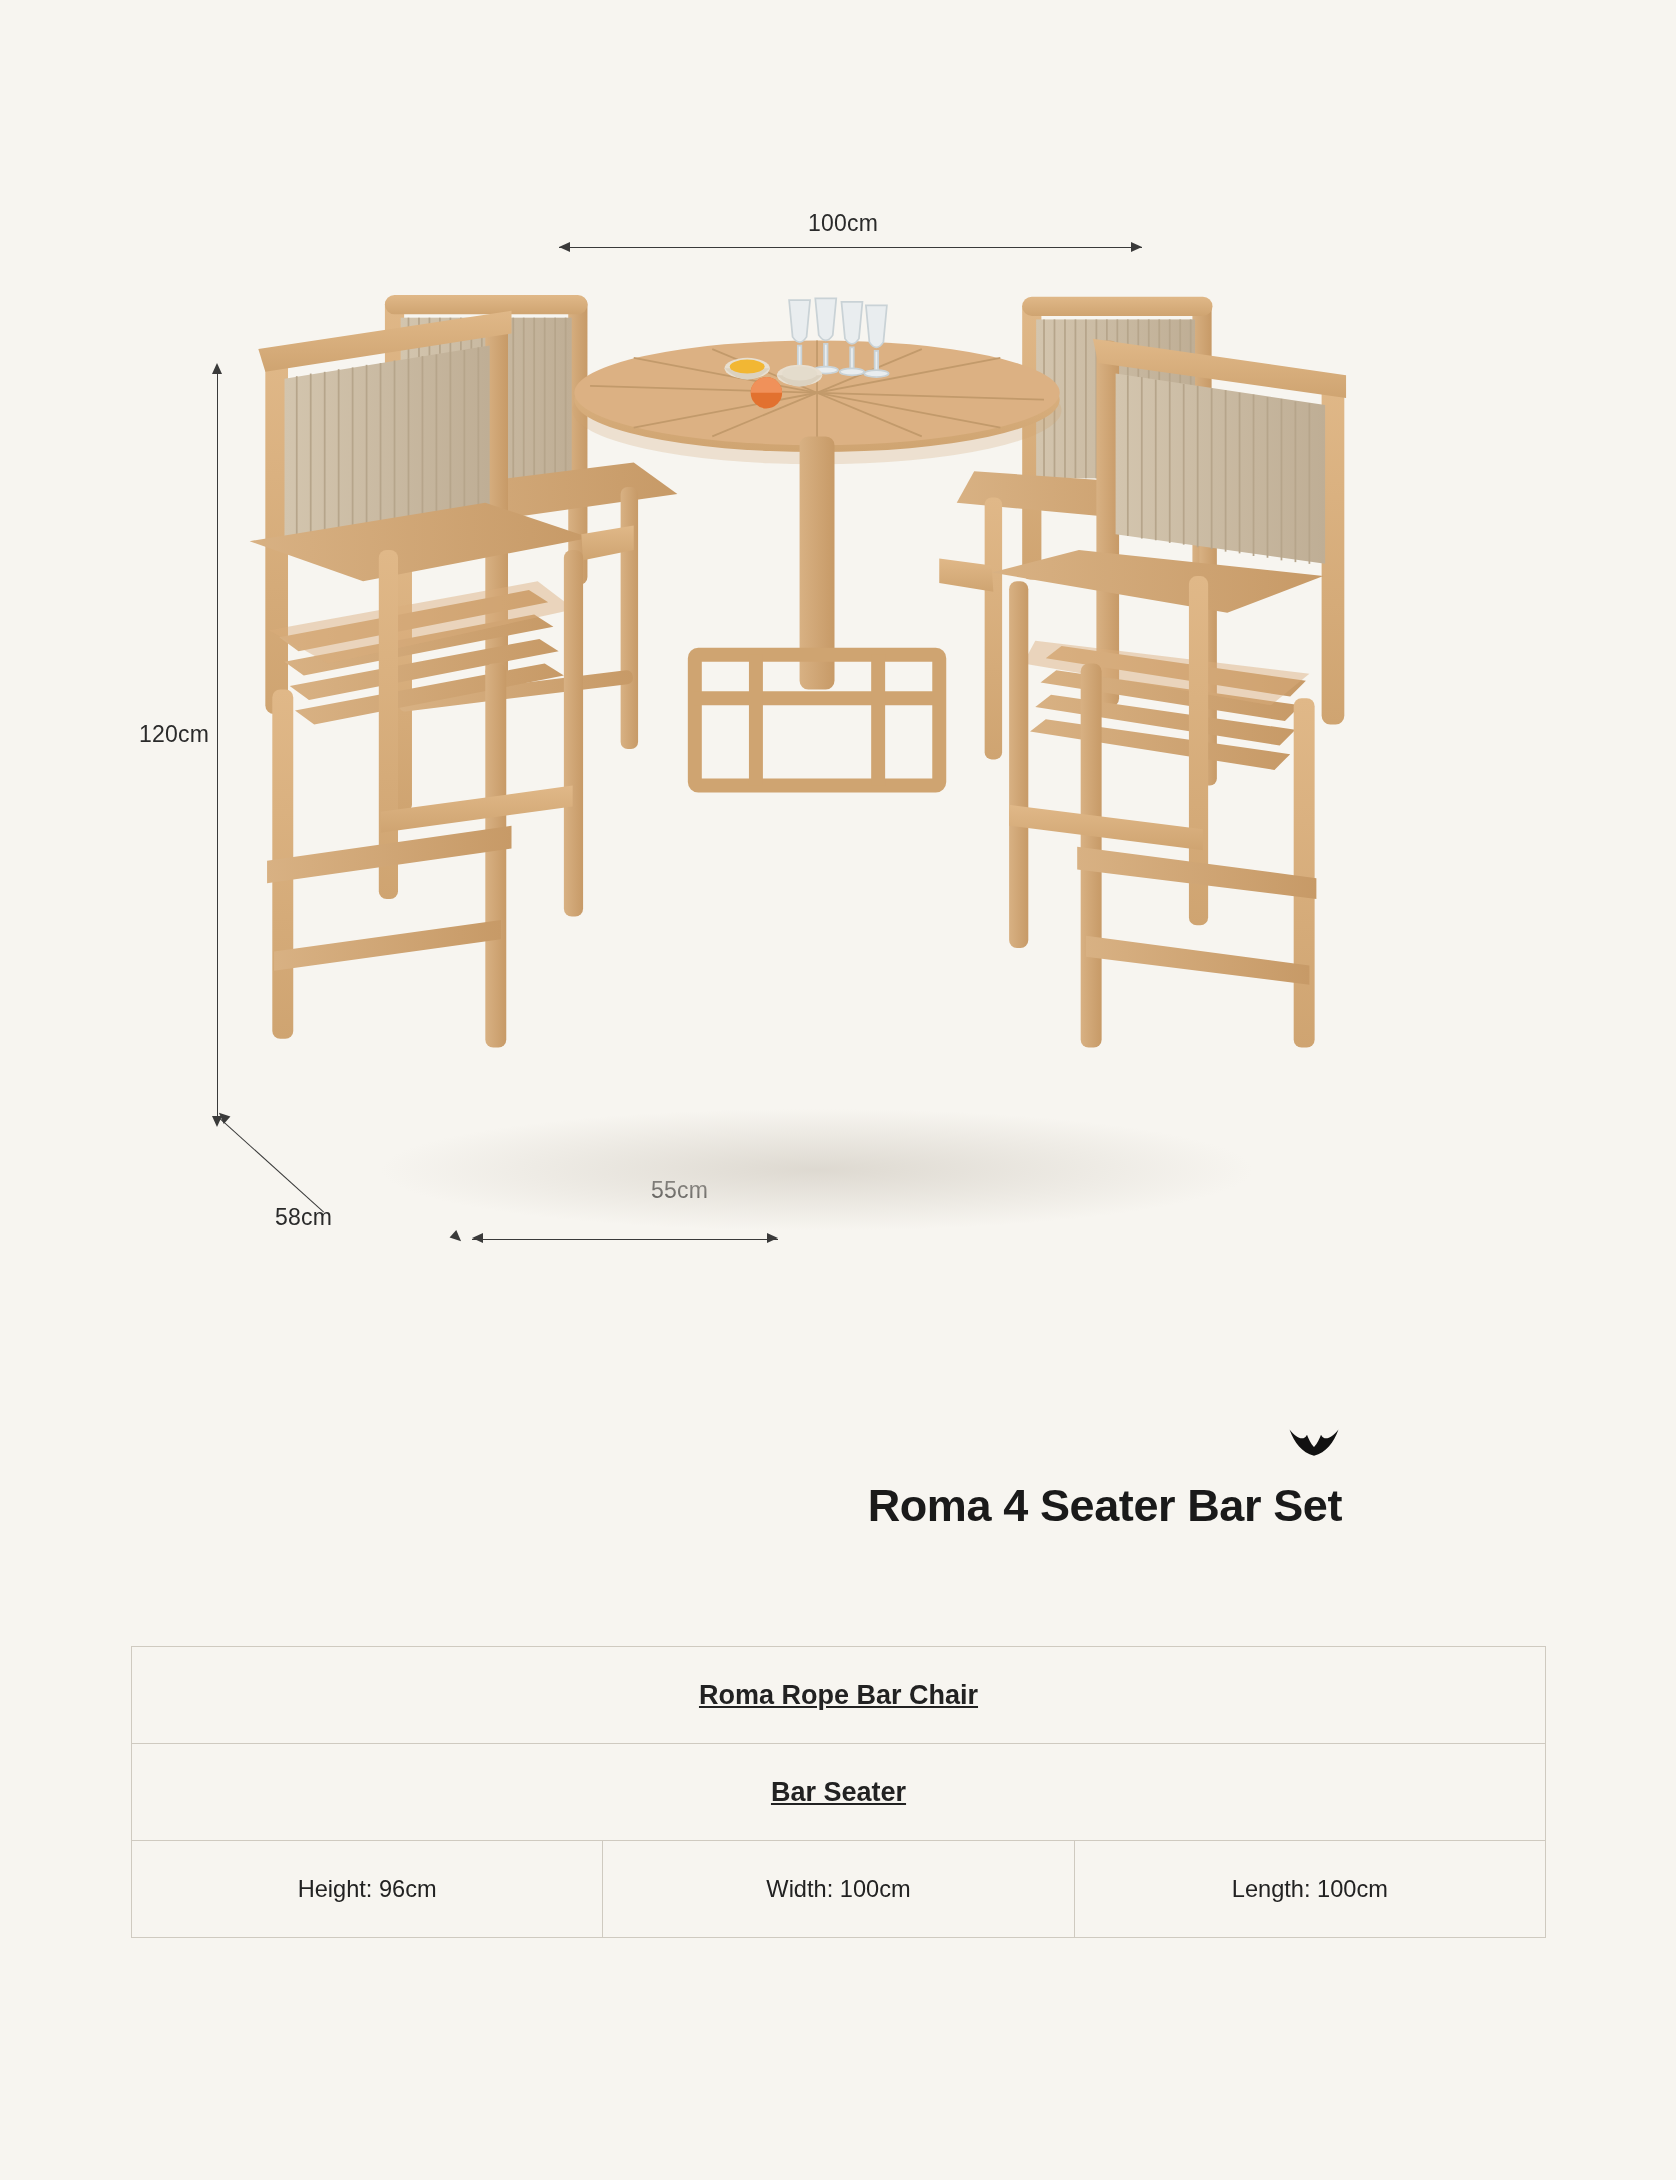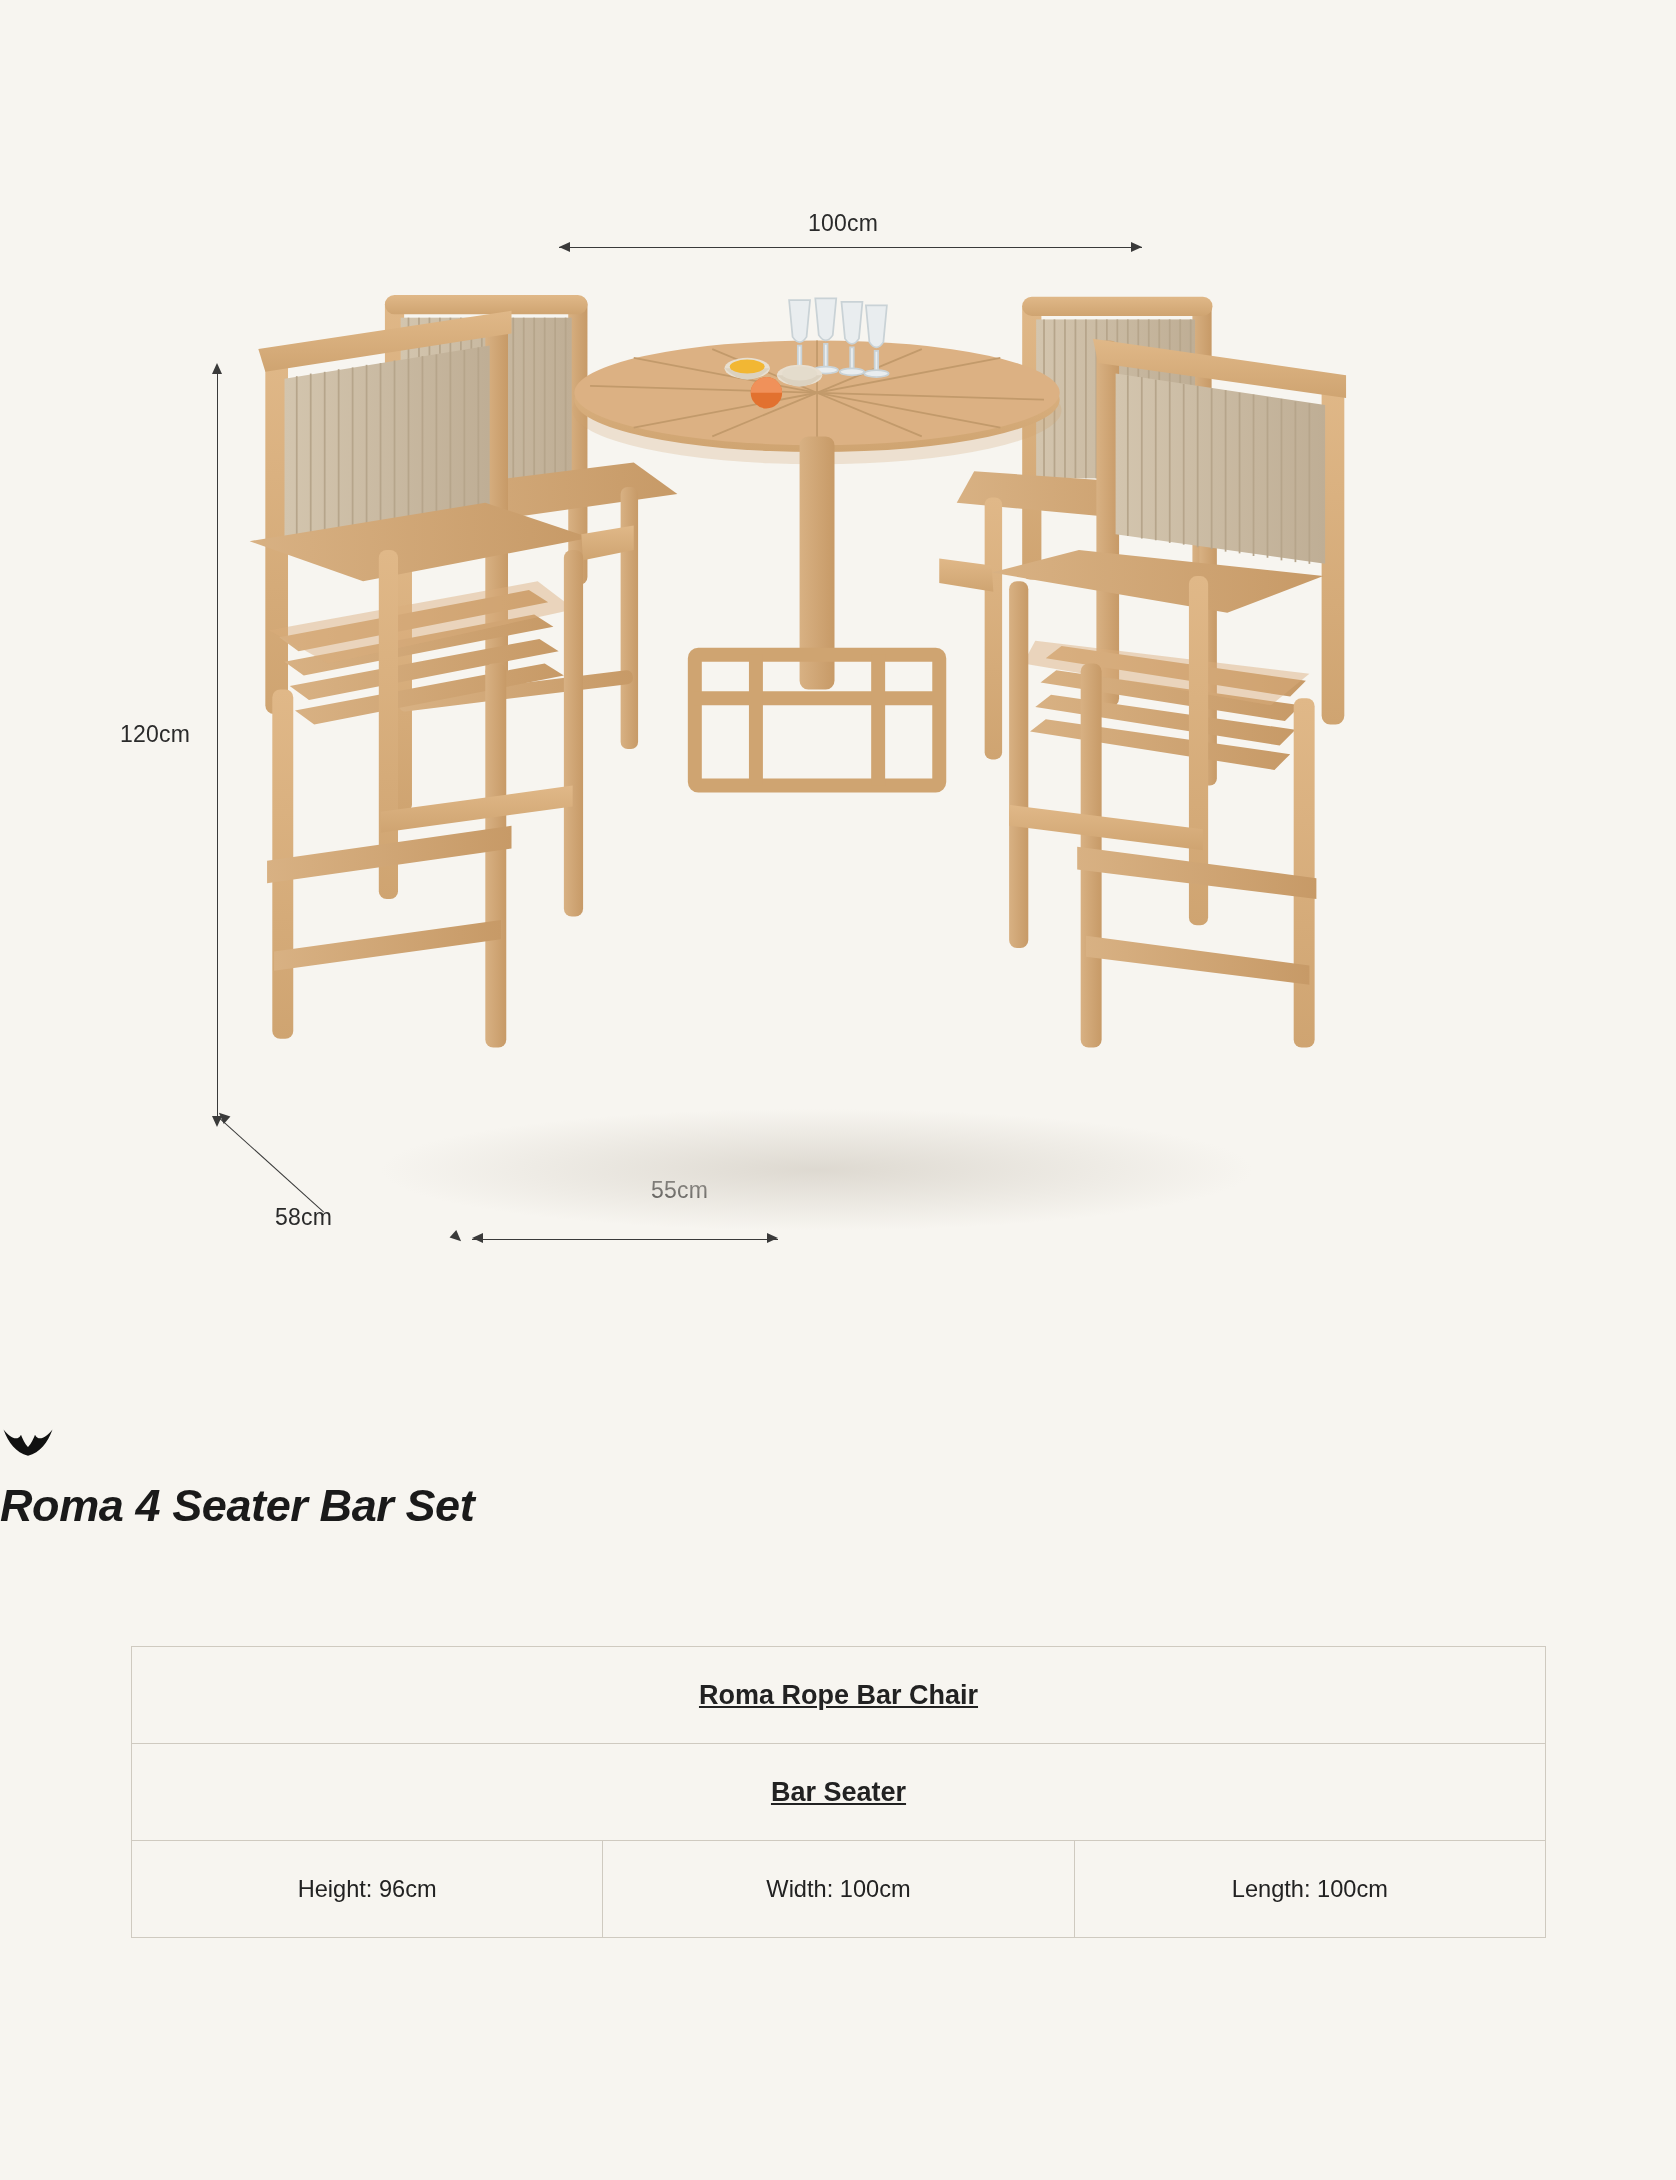--- a/index.html
+++ b/index.html
@@ -103,22 +103,21 @@
     width: 1223px;
     height: 969px;
   }
 
   
   .title-block {
     position: absolute;
     left: 0;
     top: 1424px;
     width: 1342px;
-    text-align: left;
-    font-style: italic;
+    text-align: right;
   }
   .crown {
     display: block;
     margin: 0 auto 15.7px auto;
   }
   .product-title {
     font-size: 45px;
     font-weight: bold;
     letter-spacing: -0.4px;
     margin: 0;
@@ -150,21 +149,21 @@
 </head>
 <body>
 
 <div class="hero">
 
   <div class="dim-label" style="left:808px; top:210px;">100cm</div>
   <div class="dim-top-line"></div>
   <div class="arrow arrow-left" style="left:559px; top:242px;"></div>
   <div class="arrow arrow-right" style="left:1131px; top:242px;"></div>
 
-  <div class="dim-label" style="left:120px; top:721px;">120cm</div>
+  <div class="dim-label" style="left:139px; top:721px;">120cm</div>
   <div class="dim-left-line"></div>
   <div class="arrow arrow-up" style="left:212px; top:363px;"></div>
   <div class="arrow arrow-down" style="left:212px; top:1116px;"></div>
 
   <div class="dim-label" style="left:275px; top:1204px;">58cm</div>
   <div class="dim-diag-line"></div>
   <div class="arrow arrow-up" style="left:218px; top:1111px; transform:rotate(-48deg);"></div>
   <div class="arrow arrow-down" style="left:452px; top:1232px; transform:rotate(-48deg);"></div>
 
   <div class="dim-label" style="left:651px; top:1177px;">55cm</div>

